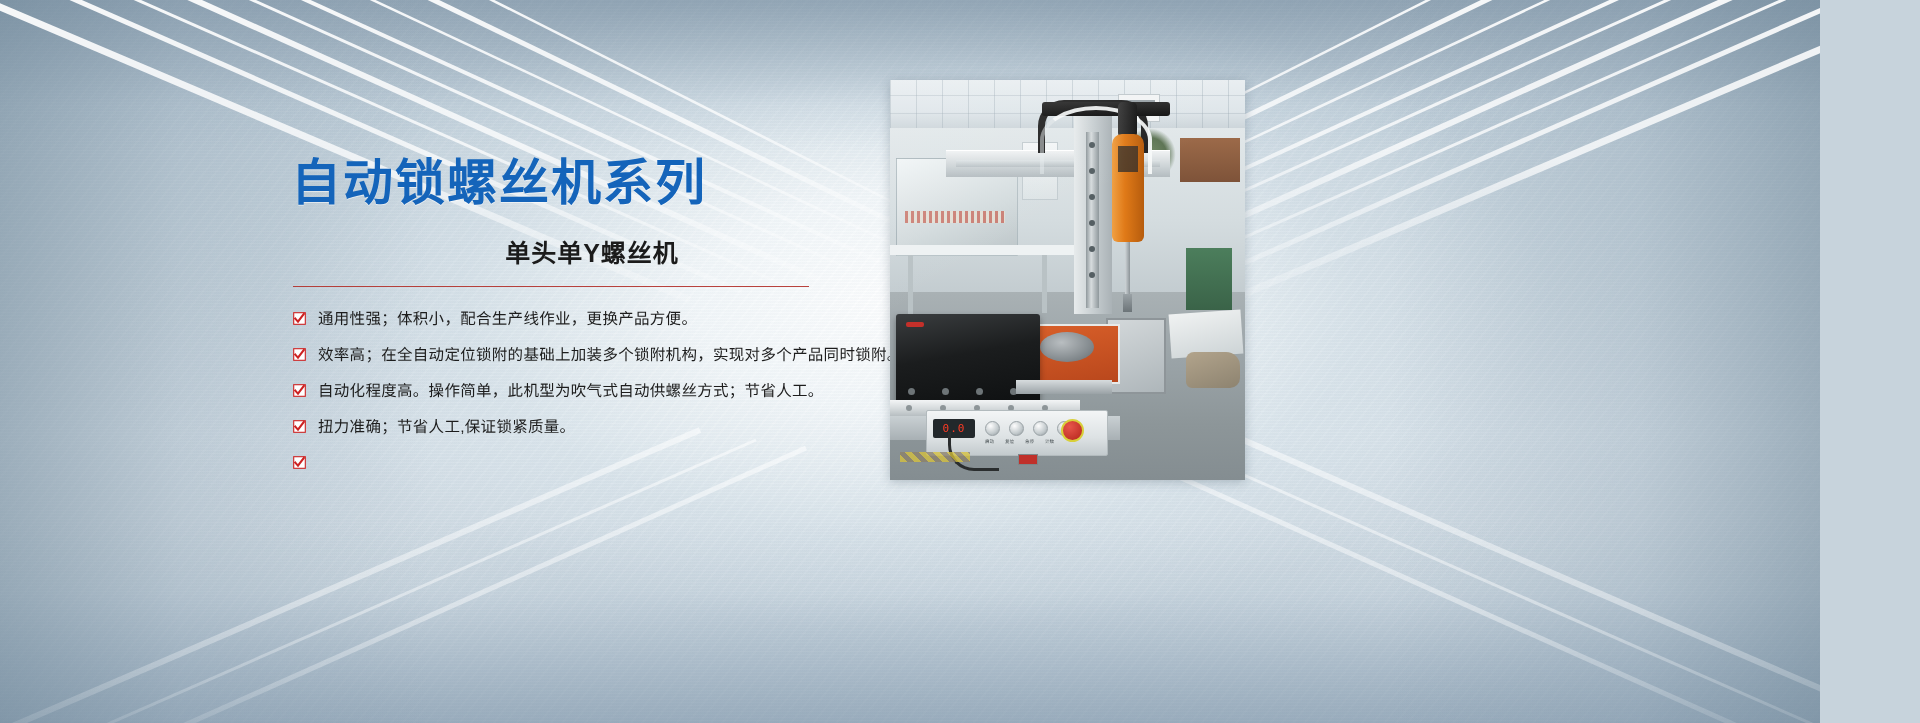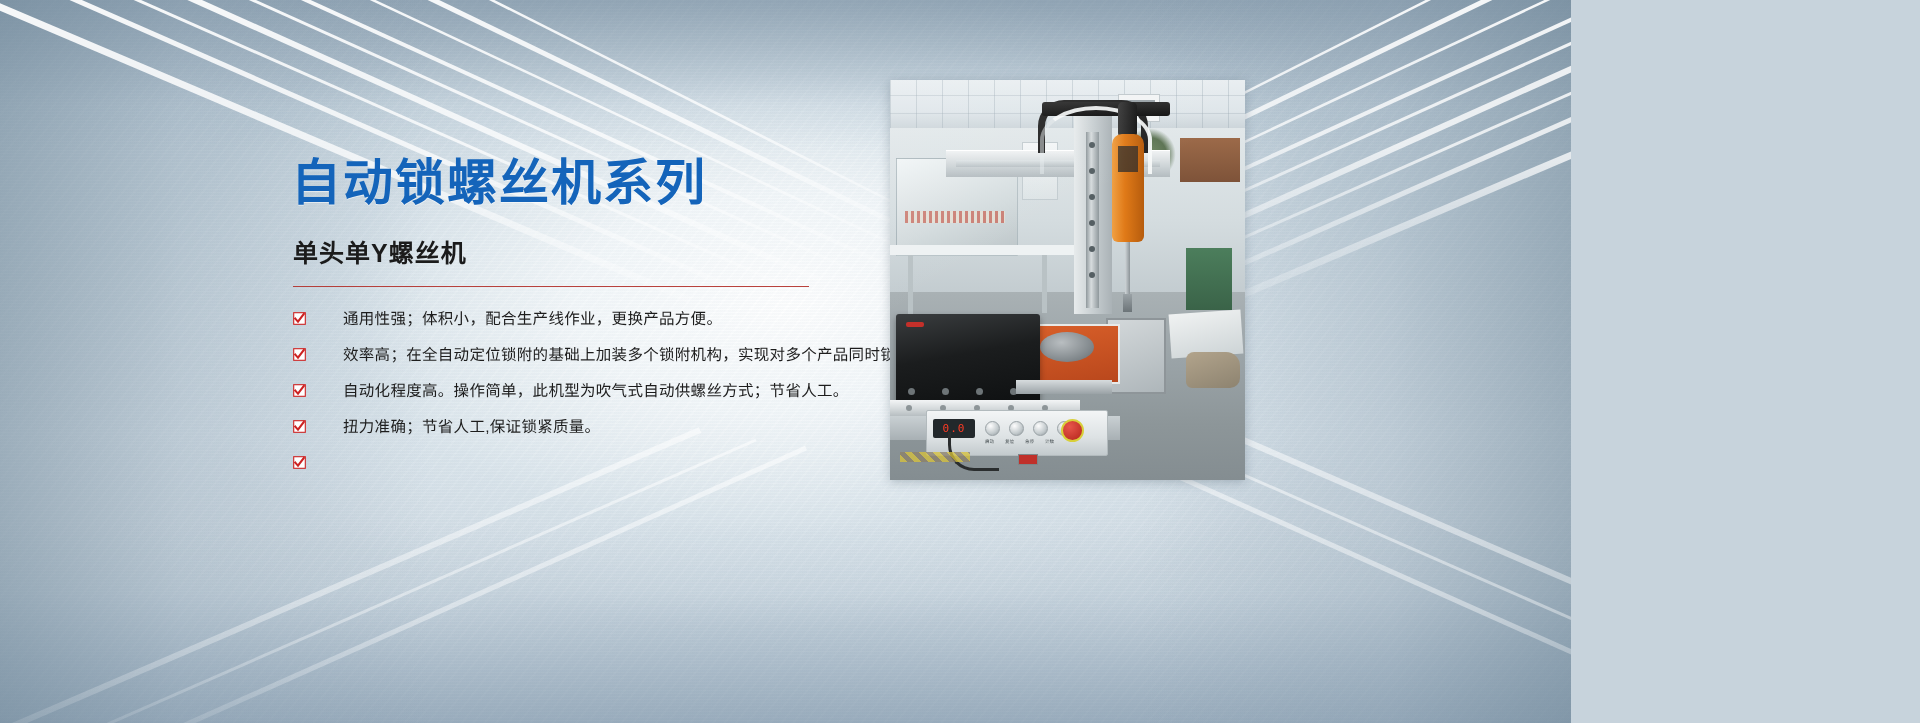--- a/index.html
+++ b/index.html
@@ -5,21 +5,21 @@
 <style>
   html,body{margin:0;padding:0;}
   body{
     width:1920px;height:723px;overflow:hidden;
     font-family:"Liberation Sans","DejaVu Sans",sans-serif;
     background:#c7d3dc;
   }
 
   
   .banner{
-    position:relative;width:1571px;height:723px;overflow:hidden;
+    position:relative;width:1820px;height:723px;overflow:hidden;
     background:
       radial-gradient(ellipse 820px 420px at 50% 42%, #ffffff 0%, #f4f8fa 26%, rgba(222,232,238,0.55) 55%, rgba(196,211,222,0.10) 78%, rgba(180,197,210,0) 100%),
       linear-gradient(180deg,#b9c8d4 0%,#c3d1db 18%,#cdd9e1 38%,#d8e2e9 60%,#cfdae2 80%,#c0cedb 100%);
   }
 
   
   .tex-lines{
     position:absolute;inset:0;
     background-image:repeating-linear-gradient(180deg,
       rgba(255,255,255,0.045) 0px,rgba(255,255,255,0.045) 1px,
@@ -52,36 +52,35 @@
 
   
   .content{position:absolute;left:291px;top:155px;width:600px;}
   .title{
     font-size:50px;font-weight:700;letter-spacing:2px;color:#1464ba;
     line-height:1.12;margin:0;white-space:nowrap;
     text-shadow:0 1px 0 rgba(255,255,255,.55);
   }
   .subtitle{
     font-size:25px;font-weight:700;color:#1b1b1b;margin:22px 0 0 2px;
-    letter-spacing:1px;white-space:nowrap;
+    letter-spacing:1px;white-space:nowrap;text-align:center;
   }
   .divider{
     width:516px;height:0;border-top:1.6px solid #b3322c;
     margin:17px 0 0 2px;opacity:.92;
   }
   .bullets{list-style:none;margin:22px 0 0 0;padding:0;}
   .bullet{
     display:flex;align-items:flex-start;gap:12px;
     margin:0 0 15px 2px;white-space:nowrap;
   }
   .chk{flex:0 0 auto;margin-top:2px;}
   .bullet-text{
     font-size:15.5px;color:#1d1d1d;line-height:1.35;letter-spacing:.3px;
     font-weight:400;
-    margin-left:25px;
   }
 
   
   .photo-frame{
     position:absolute;left:890px;top:80px;width:355px;height:400px;
     background:#8e9aa2;overflow:hidden;
     box-shadow:0 2px 10px rgba(60,80,95,.30);
   }
   .photo{position:absolute;inset:0;overflow:hidden;}
   .ph-ceiling{position:absolute;left:0;top:0;width:100%;height:52px;

